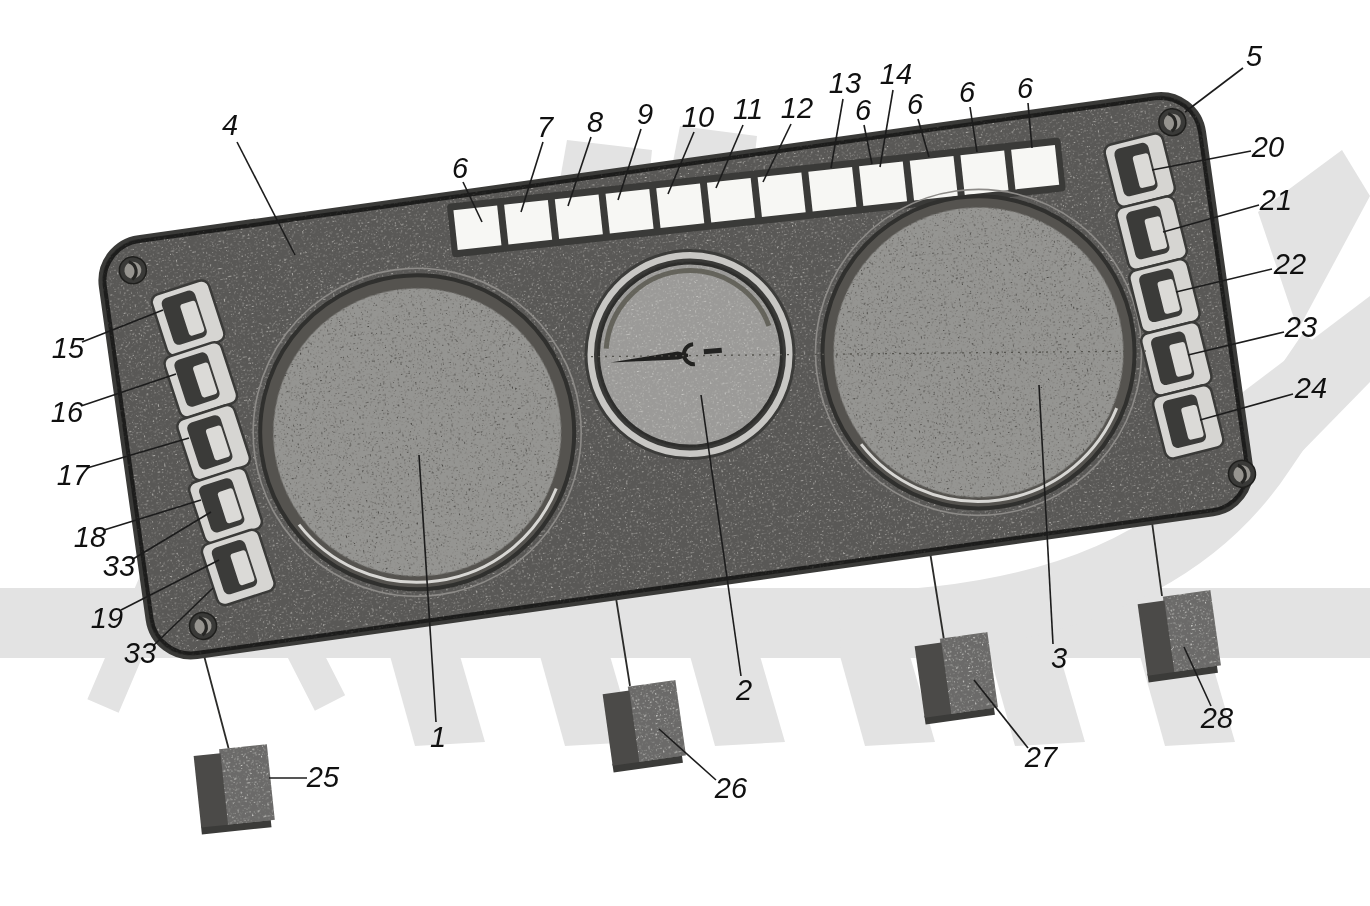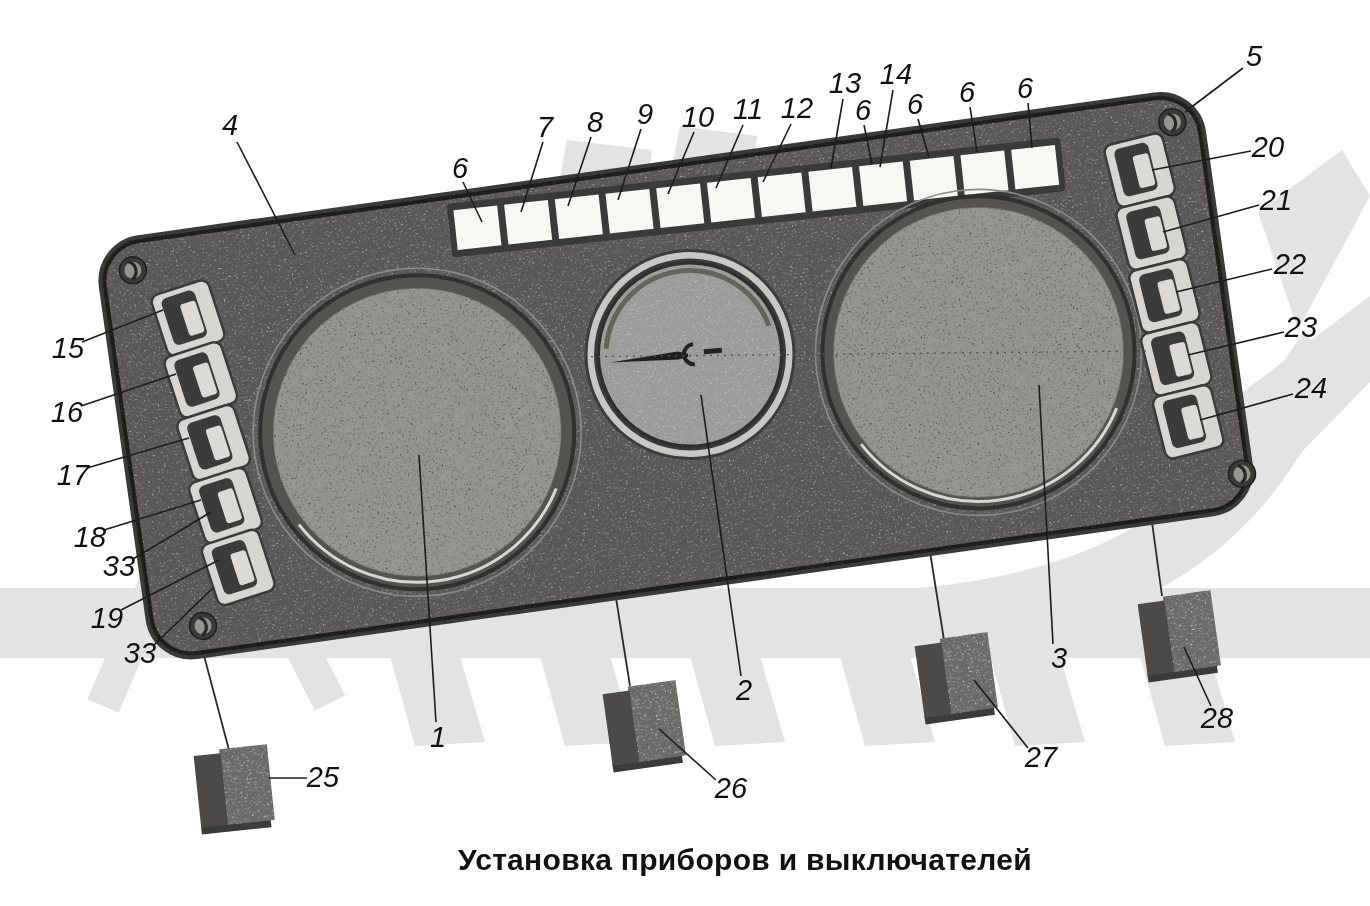--- a/index.html
+++ b/index.html
@@ -277,14 +277,13 @@
         <text x="323" y="777" class="callout-text" text-anchor="middle" dominant-baseline="central">25</text>
         <line x1="659" y1="729" x2="716" y2="780" class="leader"></line>
         <text x="731" y="788" class="callout-text" text-anchor="middle" dominant-baseline="central">26</text>
         <line x1="974" y1="680" x2="1028" y2="748" class="leader"></line>
         <text x="1041" y="757" class="callout-text" text-anchor="middle" dominant-baseline="central">27</text>
         <line x1="1184" y1="647" x2="1211" y2="706" class="leader"></line>
         <text x="1217" y="718" class="callout-text" text-anchor="middle" dominant-baseline="central">28</text>
       </g>
 </svg>
 
-<div class="fig-title">Установка приборов и выключателей</div>
 </div>
 
 </body></html>

